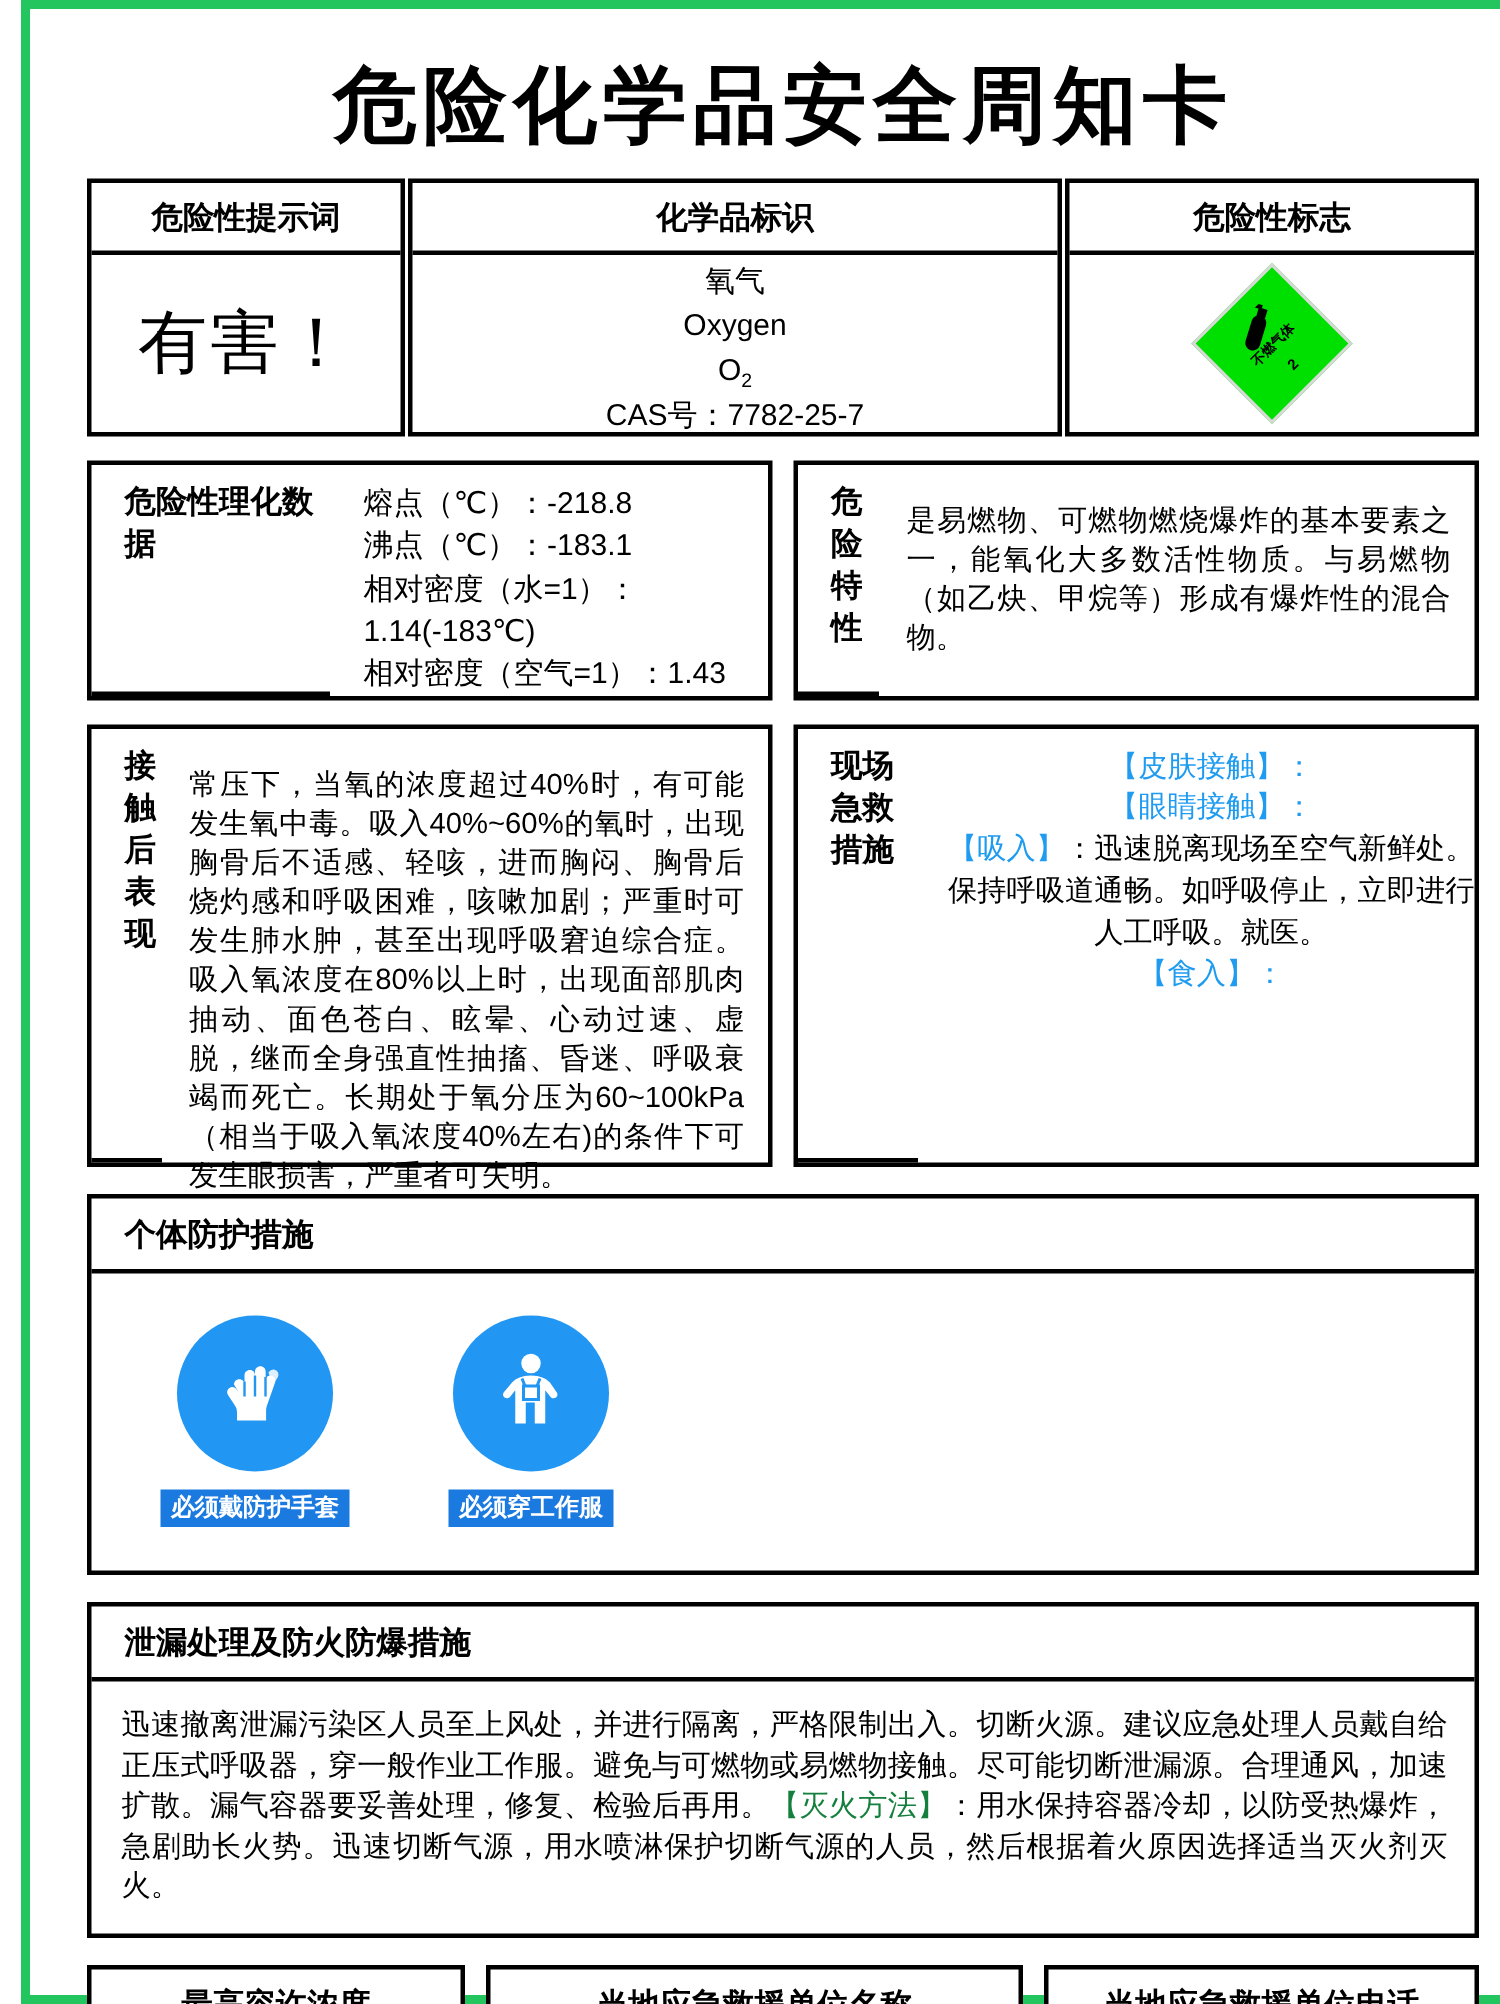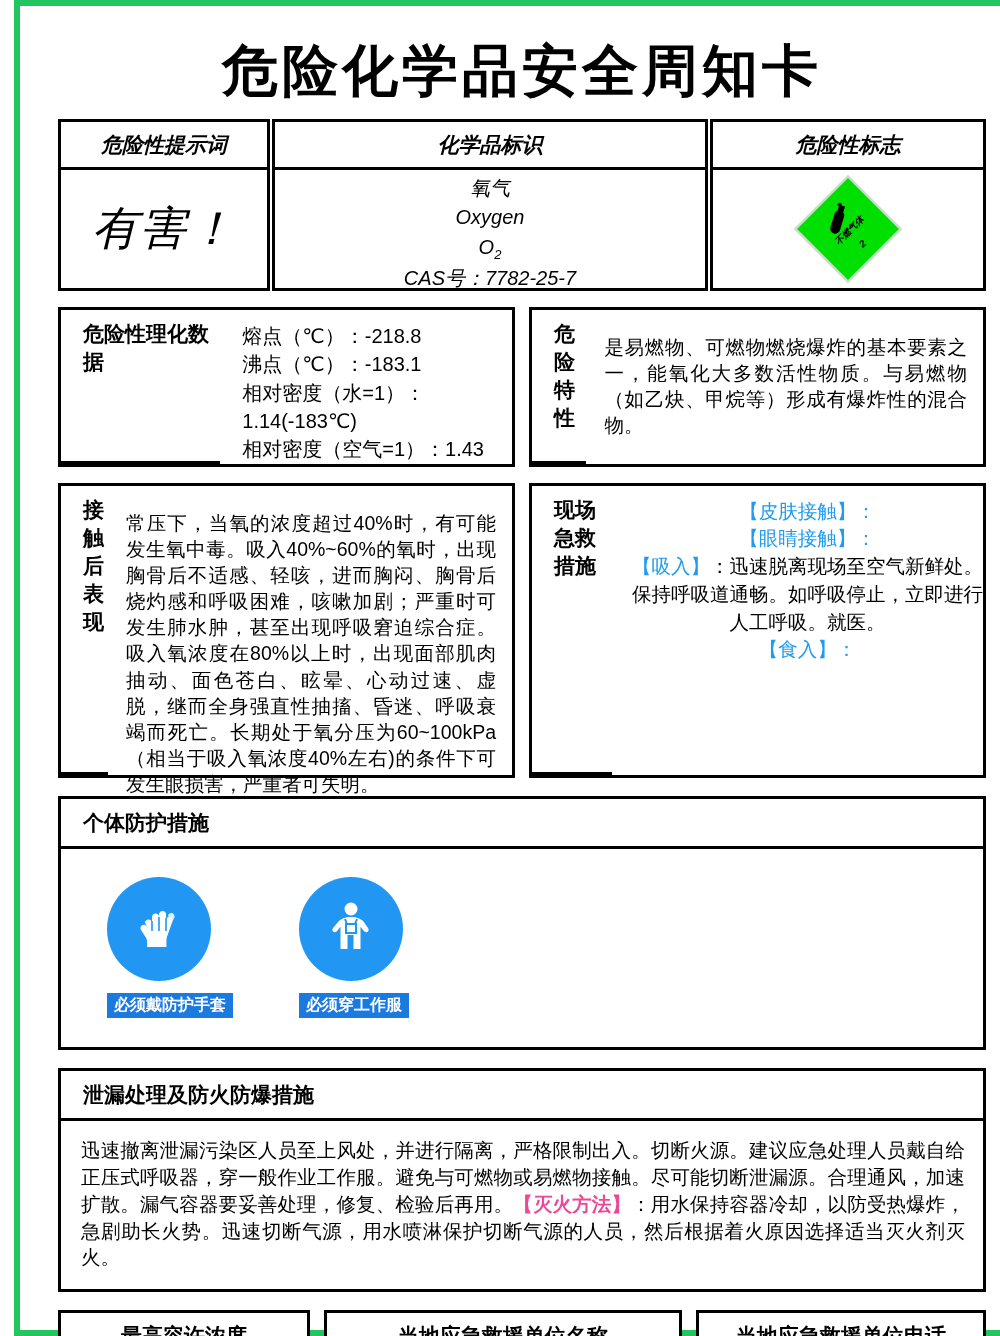--- a/index.html
+++ b/index.html
@@ -66,21 +66,20 @@
   }
   .box-bd {
     box-sizing: border-box;
   }
 
   
   .toprow {
     display: flex;
     gap: 2px;
     align-items: center;
-    font-style: italic;
   }
   .top-col-1 { width: 212px; }
   .top-col-2 { flex: 1 1 auto; }
   .top-col-3 { width: 276px; }
   .toprow .box { display: flex; flex-direction: column; height: 172px; }
   .toprow .box-bd { flex: 1 1 auto; display: flex; align-items: center; justify-content: center; }
 
   .hazard-word {
     font-size: 46px;
     letter-spacing: 2px;
@@ -177,21 +176,21 @@
   .ppe-body {
     height: 198px;
     display: flex;
     align-items: center;
     padding-left: 46px;
     gap: 66px;
   }
   .ppe-item {
     display: flex;
     flex-direction: column;
-    align-items: flex-start;
+    align-items: center;
   }
   .ppe-circle {
     width: 104px; height: 104px;
     border-radius: 50%;
     background: #2196f3;
     display: flex; align-items: center; justify-content: center;
   }
   .ppe-badge {
     margin-top: 12px;
     background: #1b7ae0;
@@ -207,21 +206,21 @@
 
   
   .sec-spill { margin-top: 18px; }
   .spill-body {
     font-size: 19.5px;
     line-height: 1.38;
     padding: 16px 18px 18px 20px;
     text-align: justify;
     min-height: 132px;
   }
-  .tag-blue { color: #ec4899; font-weight: bold; }
+  .tag-blue { color: #15803d; }
 
   
   .botrow {
     display: flex;
     gap: 14px;
     margin-top: 18px;
     align-items: stretch;
   }
   .bot-col-1 { width: 252px; }
   .bot-col-2 { flex: 1 1 auto; }

